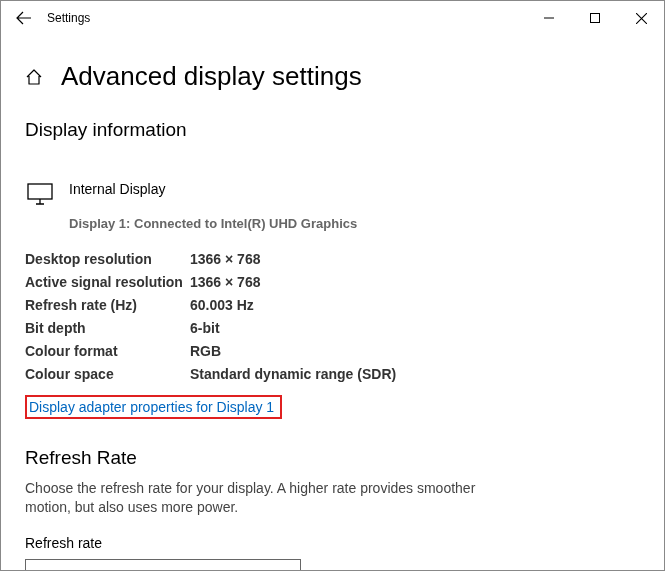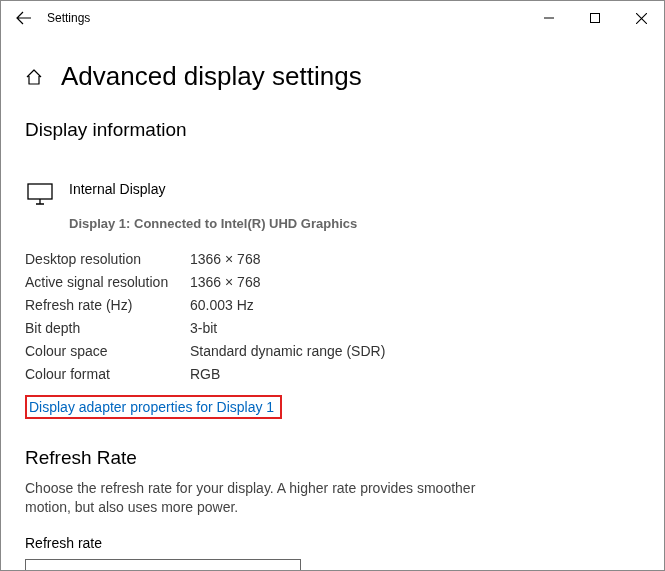--- a/index.html
+++ b/index.html
@@ -11,21 +11,21 @@
     .win-btn { width: 46px; height: 34px; display: flex; align-items: center; justify-content: center; cursor: pointer; }
     .content { padding: 20px 24px 0 24px; }
     .header-row { display: flex; align-items: center; gap: 18px; margin-top: 6px; margin-bottom: 27px; }
     .home-icon { cursor: pointer; display:flex; }
     .page-title { font-size: 26px; font-weight: 400; }
     .section-title { font-size: 19px; font-weight: 400; margin-bottom: 40px; }
     .display-row { display: flex; gap: 14px; margin-bottom: 20px; }
     .monitor-icon { width: 30px; flex-shrink: 0; display:flex; justify-content:center; align-items:flex-start; padding-top:2px;}
     .display-name { font-size: 14px; }
     .display-conn { font-size: 13px; color: #666; margin-top: 19px; font-weight: bold;}
-    .info-grid { font-size: 14px; }
+    .info-grid { font-size: 14px; font-weight: bold; }
     .info-row { display: flex; margin-bottom: 7px; }
     .info-label { width: 165px; color: #333; }
     .info-value { color: #333; text-align: center; }
     .adapter-link { display:inline-block; font-size: 14px; color: #0067c0; cursor: pointer; margin-top: 6px; padding: 2px 6px 2px 2px; border: 2.5px solid #e02020; }
     .refresh-title { font-size: 19px; font-weight: 400; margin-top: 28px; margin-bottom: 10px; }
     .refresh-desc { font-size: 14px; color: #444; margin-bottom: 18px; max-width: 480px; line-height:1.35;}
     .field-label { font-size: 14px; margin-bottom: 8px; }
     .combo { width: 276px; height: 34px; border: 1px solid #666; background:#fff; display: flex; align-items: center; padding: 0 10px; font-size: 14px; cursor: pointer; justify-content: space-between;}
     .chevron { font-size: 10px; }
   </style>
@@ -91,29 +91,29 @@
     <div class="info-row">
       <div class="info-label">Active signal resolution</div>
       <div class="info-value">1366 × 768</div>
     </div>
     <div class="info-row">
       <div class="info-label">Refresh rate (Hz)</div>
       <div class="info-value">60.003 Hz</div>
     </div>
     <div class="info-row">
       <div class="info-label">Bit depth</div>
-      <div class="info-value">3-bit</div>
+      <div class="info-value">6-bit</div>
+    </div>
+    <div class="info-row">
+      <div class="info-label">Colour format</div>
+      <div class="info-value">RGB</div>
     </div>
     <div class="info-row">
       <div class="info-label">Colour space</div>
       <div class="info-value">Standard dynamic range (SDR)</div>
-    </div>
-    <div class="info-row">
-      <div class="info-label">Colour format</div>
-      <div class="info-value">RGB</div>
     </div>
   </div>
 
   <div class="adapter-link">Display adapter properties for Display 1</div>
 
   <div class="refresh-title">Refresh Rate</div>
   <div class="refresh-desc">Choose the refresh rate for your display. A higher rate provides smoother motion, but also uses more power.</div>
 
   <div class="field-label">Refresh rate</div>
   <div class="combo">

